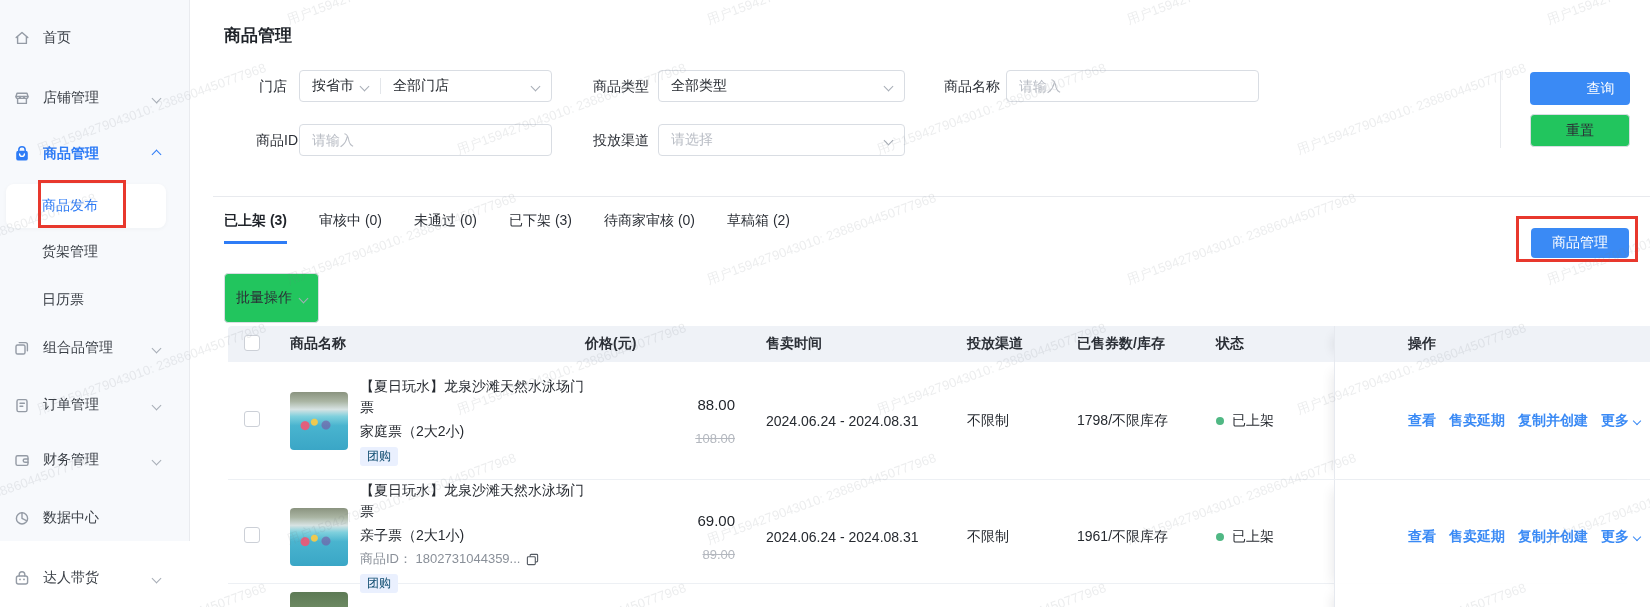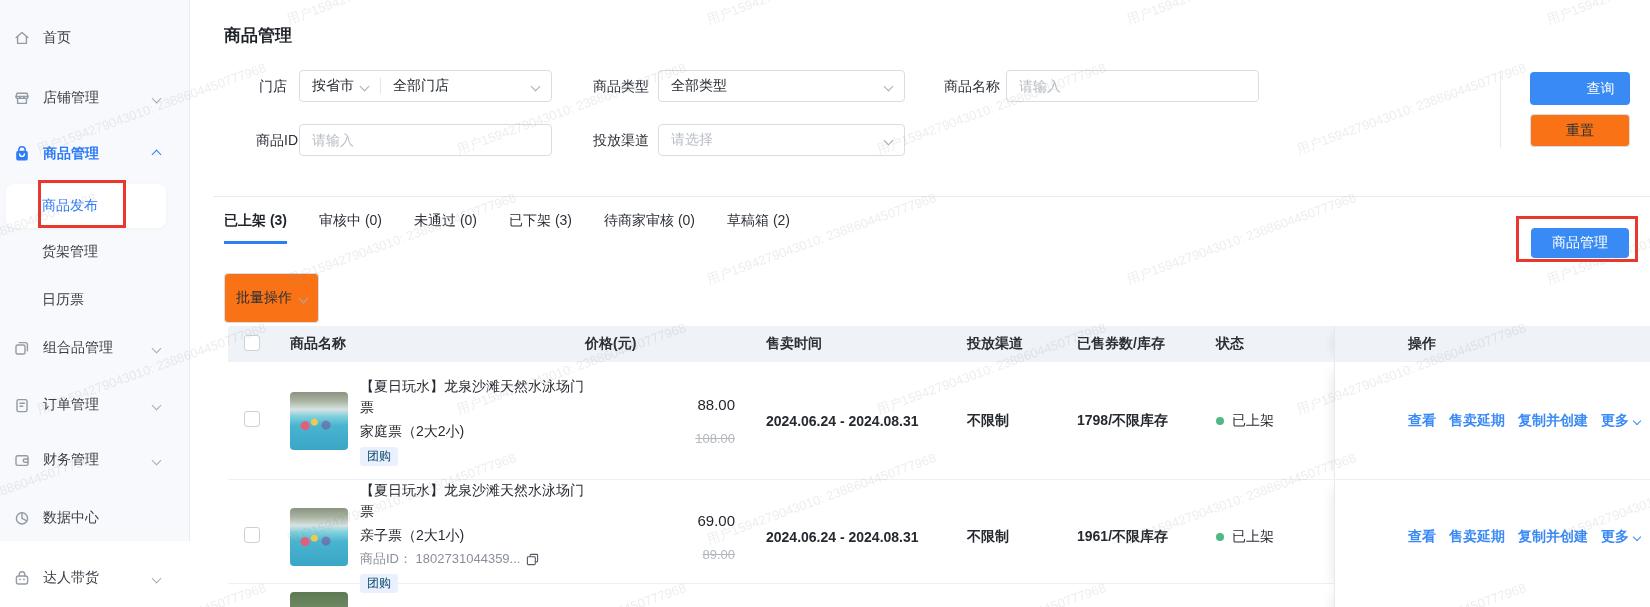--- a/index.html
+++ b/index.html
@@ -52,21 +52,21 @@
     padding:10px 12px; font-size:14px; color:#262a30; outline:none;
     font-family:"Liberation Sans","DejaVu Sans",sans-serif; }
   .inp::placeholder { color:#b9bdc5; }
 
   .vdiv { position:absolute; width:1px; background:#e8eaee; }
   .hdiv { position:absolute; height:1px; background:#e8eaee; }
 
   .btn { border-radius:4px; font-size:14px; display:flex; align-items:center;
     justify-content:center; cursor:pointer; }
   .btn-primary { background:#3a8af5; color:#fff; border:none; }
-  .btn-plain { background:#f97316; color:#2b2f36; border:1px solid #d9dde3; }
+  .btn-plain { background:#22c55e; color:#2b2f36; border:1px solid #d9dde3; }
 
   
   .tabs { position:absolute; left:34px; top:212px; display:flex; gap:32px; }
   .tab { font-size:14px; color:#2b2f36; padding-bottom:11px; cursor:pointer; }
   .tab.active { color:#1f2329; font-weight:700; border-bottom:3px solid #2e7cf6; }
 
   
   .tbl { position:absolute; left:38px; top:326px; width:1422px; }
   .trow { display:grid; grid-template-columns:62px 295px 160px 222px 110px 139px 118px 316px;
     align-items:center; }
@@ -95,21 +95,21 @@
   .name-lines { display:flex; flex-direction:column; gap:3px; }
   .n1,.n2 { font-size:14px; color:#262a30; line-height:21px; }
   .nid { font-size:13px; color:#8a9099; display:flex; align-items:center; gap:6px; line-height:20px; }
   .tag { align-self:flex-start; margin-top:2px; padding:1px 7px; font-size:12px;
     color:#0c4a6e; background:#eaf0fe; border-radius:3px; }
 
   .price-cell { display:flex; flex-direction:column; align-items:flex-end;
     padding-right:10px; gap:18px; }
   .p-now { font-size:15px; color:#1f2329; }
   .p-old { font-size:13px; color:#b4b8bf; text-decoration:line-through; }
-  .val14 { font-size:14px; color:#262a30;font-weight:bold; }
+  .val14 { font-size:14px; color:#262a30; }
   .status-cell { display:flex; align-items:center; gap:8px; font-size:14px; color:#262a30; }
   .dot { width:8px; height:8px; border-radius:50%; background:#50b884; }
 
   svg.ico { stroke:#949ba5; fill:none; stroke-width:1.4; stroke-linecap:round; stroke-linejoin:round; }
 </style>
 </head>
 <body>
 
 <div class="wrap">
 

